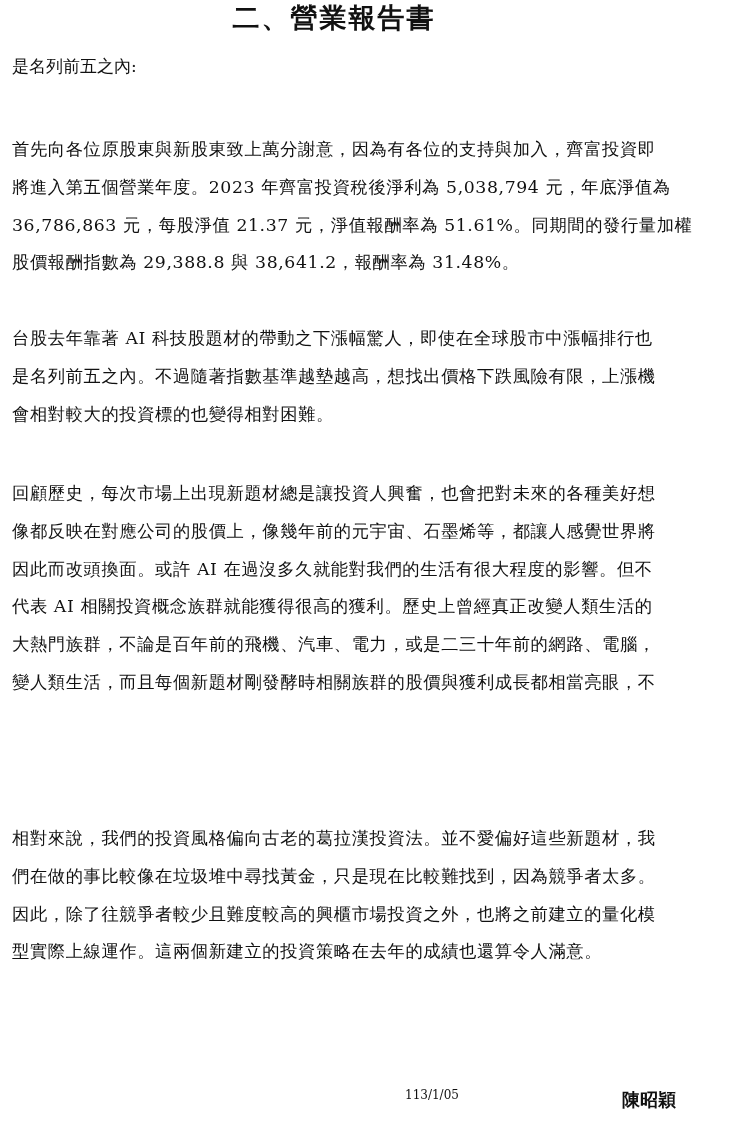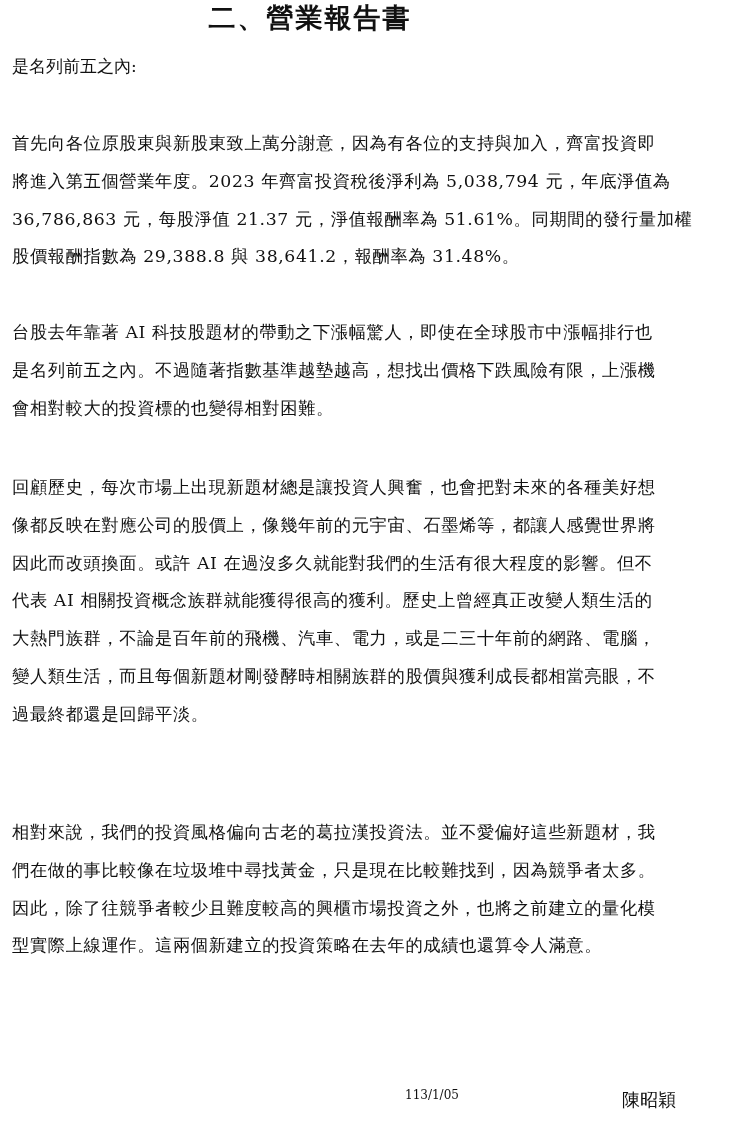--- a/index.html
+++ b/index.html
@@ -1,24 +1,24 @@
 <!DOCTYPE html>
 <html><head>
 <meta charset="utf-8">
 <style>
   html, body { margin:0; padding:0; background:#ffffff; }
   body { width:740px; height:1133px; position:relative; overflow:hidden;
          font-family:"DejaVu Serif","Liberation Serif",serif; color:#111; }
   .title { position:absolute; top:0; left:0; width:620px; text-align:center;
-           font-size:27px; font-weight:bold; line-height:36px; letter-spacing:2px; }
+           font-size:27px; font-weight:bold; line-height:36px; letter-spacing:2px;padding-left:24px; }
   .greeting { position:absolute; top:53px; left:12px; font-size:17px; line-height:26px; }
-  .para { position:absolute; left:12px; width:716px; font-size:17.3px; }
+  .para { position:absolute; left:12px; width:716px; font-size:17.3px;margin-top:6px; }
   .line { height:37.8px; line-height:37.8px; white-space:nowrap; letter-spacing:0.6px; }
   .footer-date { position:absolute; top:1088px; left:405px; font-size:12px; }
-  .footer-name { position:absolute; top:1088px; left:622px; font-size:18px; }
+  .footer-name { position:absolute; top:1088px; left:622px; font-size:18px;font-weight:bold; }
 </style>
 </head>
 <body>
 
 <div>
   <div class="title">二、營業報告書</div>
   <div class="greeting">是名列前五之內:</div>
 
   <div class="para" style="top:125px">
     <div class="line">首先向各位原股東與新股東致上萬分謝意，因為有各位的支持與加入，齊富投資即</div>
@@ -33,21 +33,20 @@
     <div class="line">會相對較大的投資標的也變得相對困難。</div>
   </div>
 
   <div class="para" style="top:469px">
     <div class="line">回顧歷史，每次市場上出現新題材總是讓投資人興奮，也會把對未來的各種美好想</div>
     <div class="line">像都反映在對應公司的股價上，像幾年前的元宇宙、石墨烯等，都讓人感覺世界將</div>
     <div class="line">因此而改頭換面。或許 AI 在過沒多久就能對我們的生活有很大程度的影響。但不</div>
     <div class="line">代表 AI 相關投資概念族群就能獲得很高的獲利。歷史上曾經真正改變人類生活的</div>
     <div class="line">大熱門族群，不論是百年前的飛機、汽車、電力，或是二三十年前的網路、電腦，</div>
     <div class="line">變人類生活，而且每個新題材剛發酵時相關族群的股價與獲利成長都相當亮眼，不</div>
-    <div class="line">過最終都還是回歸平淡。</div>
   </div>
 
   <div class="para" style="top:814px">
     <div class="line">相對來說，我們的投資風格偏向古老的葛拉漢投資法。並不愛偏好這些新題材，我</div>
     <div class="line">們在做的事比較像在垃圾堆中尋找黃金，只是現在比較難找到，因為競爭者太多。</div>
     <div class="line">因此，除了往競爭者較少且難度較高的興櫃市場投資之外，也將之前建立的量化模</div>
     <div class="line">型實際上線運作。這兩個新建立的投資策略在去年的成績也還算令人滿意。</div>
   </div>
 
   <div class="footer-date">113/1/05</div>

